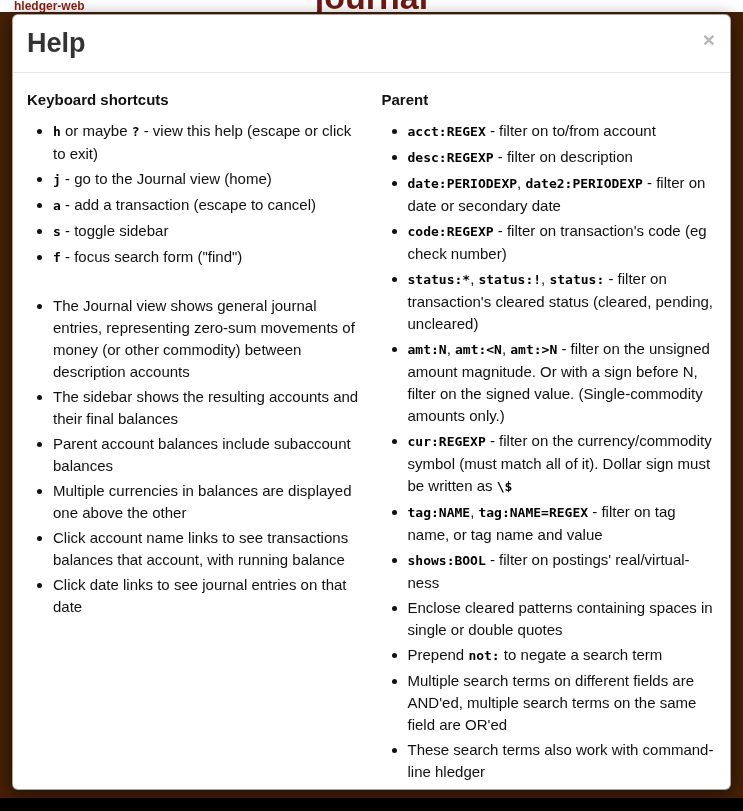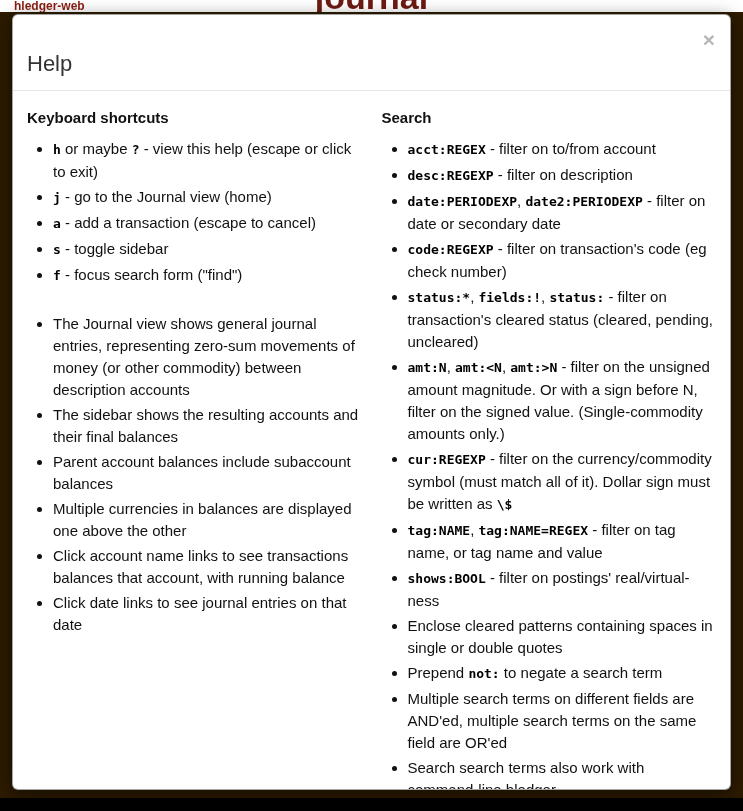--- a/index.html
+++ b/index.html
@@ -1,38 +1,38 @@
 <!DOCTYPE html>
 <html><head>
 <meta charset="utf-8">
 <style>
   * { box-sizing: border-box; margin: 0; padding: 0; }
   html, body { width: 743px; height: 811px; overflow: hidden; }
   body { font-family: "Liberation Sans", sans-serif; background: #fff; }
 
-  .screen { position: relative; width: 743px; height: 811px; background: #a16207; overflow: hidden; }
+  .screen { position: relative; width: 743px; height: 811px; background: #f97316; overflow: hidden; }
 
   
   .page-top { position: absolute; top: 0; left: 0; right: 0; height: 12px; background: #fff; overflow: hidden; }
   .brand { position: absolute; left: 14px; top: -1px; font-size: 12px; font-weight: bold; color: #8b1d12; text-decoration: none; }
   .page-heading { position: absolute; left: 0; right: 0; top: -22px; text-align: center;
                   font-size: 34px; font-weight: bold; color: #6e1a12; }
 
   .page-bottom { position: absolute; left: 0; right: 0; top: 798px; height: 13px; background: #000; }
 
   
   .backdrop { position: absolute; left: 0; right: 0; top: 12px; bottom: 0; background: rgba(0,0,0,0.72); }
 
   
   .modal { position: absolute; left: 12px; top: 14px; width: 719px; height: 776px;
            background: #fff; border: 1px solid rgba(0,0,0,0.35); border-radius: 6px;
            box-shadow: 0 4px 18px rgba(0,0,0,0.55); overflow: hidden; }
 
   .modal-header { padding: 12px 15px 13px 14px; border-bottom: 1px solid #e5e5e5; }
-  .modal-title { font-size: 22px; font-weight: 400; color: #333; line-height: 1.2; margin-top: 24px; }
+  .modal-title { font-size: 27px; font-weight: 700; color: #333; line-height: 1.2; }
   .close { float: right; background: none; border: 0; font-size: 21px; font-weight: bold;
            color: #b6b6b6; line-height: 1; cursor: pointer; margin-top: 2px; }
 
   .modal-body { display: flex; align-items: flex-start; padding: 16px 4px 10px 4px; }
   .col { width: 50%; padding: 0 10px 0 8px; }
 
   .section-heading { font-size: 15px; font-weight: bold; color: #111; margin: 2px 0 12px 2px; }
   .bullet-list { margin: 0 0 26px 0; padding-left: 28px; }
   .bullet-list li { font-size: 15px; line-height: 22px; color: #111; margin-bottom: 3px; }
   .bullet-list code { font-family: "DejaVu Sans Mono", "Liberation Mono", monospace;
@@ -70,33 +70,33 @@
           <ul class="bullet-list">
             <li>The Journal view shows general journal entries, representing zero-sum movements of money (or other commodity) between description accounts</li>
             <li>The sidebar shows the resulting accounts and their final balances</li>
             <li>Parent account balances include subaccount balances</li>
             <li>Multiple currencies in balances are displayed one above the other</li>
             <li>Click account name links to see transactions balances that account, with running balance</li>
             <li>Click date links to see journal entries on that date</li>
           </ul>
         </div>
       <div class="col">
-          <div class="section-heading">Search</div>
+          <div class="section-heading">Parent</div>
           <ul class="bullet-list">
             <li><code>acct:REGEX</code> - filter on to/from account</li>
             <li><code>desc:REGEXP</code> - filter on description</li>
             <li><code>date:PERIODEXP</code>, <code>date2:PERIODEXP</code> - filter on date or secondary date</li>
             <li><code>code:REGEXP</code> - filter on transaction's code (eg check number)</li>
-            <li><code>status:*</code>, <code>fields:!</code>, <code>status:</code> - filter on transaction's cleared status (cleared, pending, uncleared)</li>
+            <li><code>status:*</code>, <code>status:!</code>, <code>status:</code> - filter on transaction's cleared status (cleared, pending, uncleared)</li>
             <li><code>amt:N</code>, <code>amt:&lt;N</code>, <code>amt:&gt;N</code> - filter on the unsigned amount magnitude. Or with a sign before N, filter on the signed value. (Single-commodity amounts only.)</li>
             <li><code>cur:REGEXP</code> - filter on the currency/commodity symbol (must match all of it). Dollar sign must be written as <code>\$</code></li>
             <li><code>tag:NAME</code>, <code>tag:NAME=REGEX</code> - filter on tag name, or tag name and value</li>
             <li><code>shows:BOOL</code> - filter on postings' real/virtual-ness</li>
             <li>Enclose cleared patterns containing spaces in single or double quotes</li>
             <li>Prepend <code>not:</code> to negate a search term</li>
             <li>Multiple search terms on different fields are AND'ed, multiple search terms on the same field are OR'ed</li>
-            <li>Search search terms also work with command-line hledger</li>
+            <li>These search terms also work with command-line hledger</li>
           </ul>
         </div>
     </div>
   </div>
 
 </div>
 
 </body></html>

